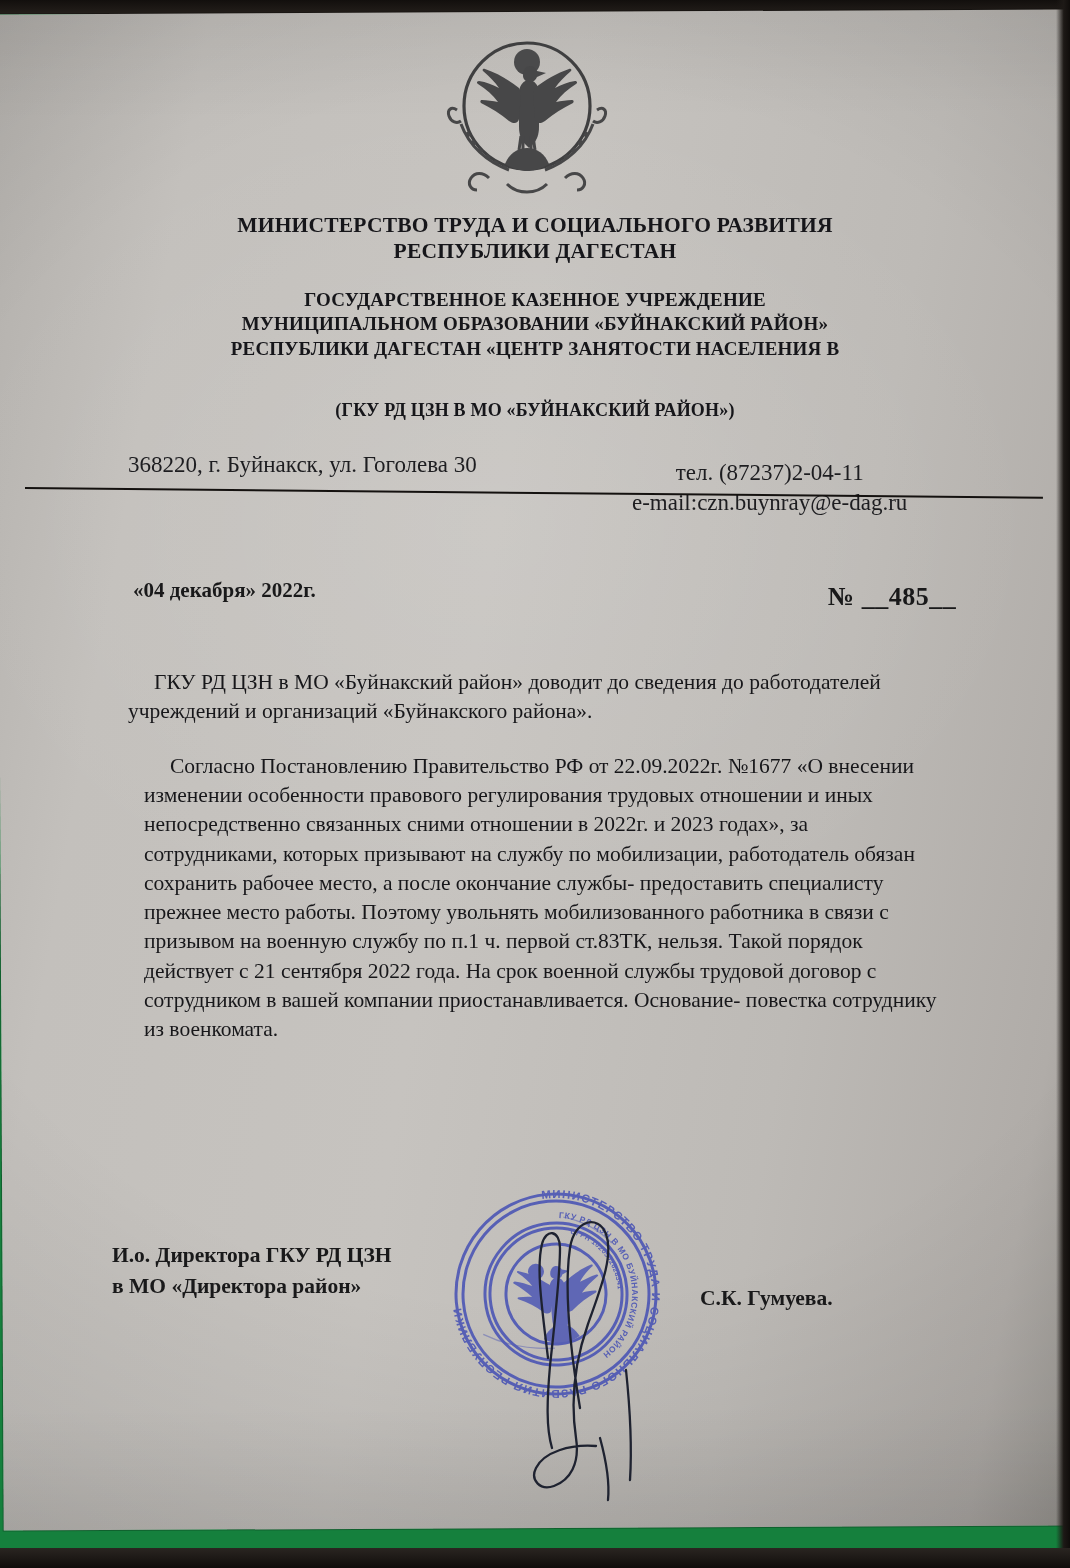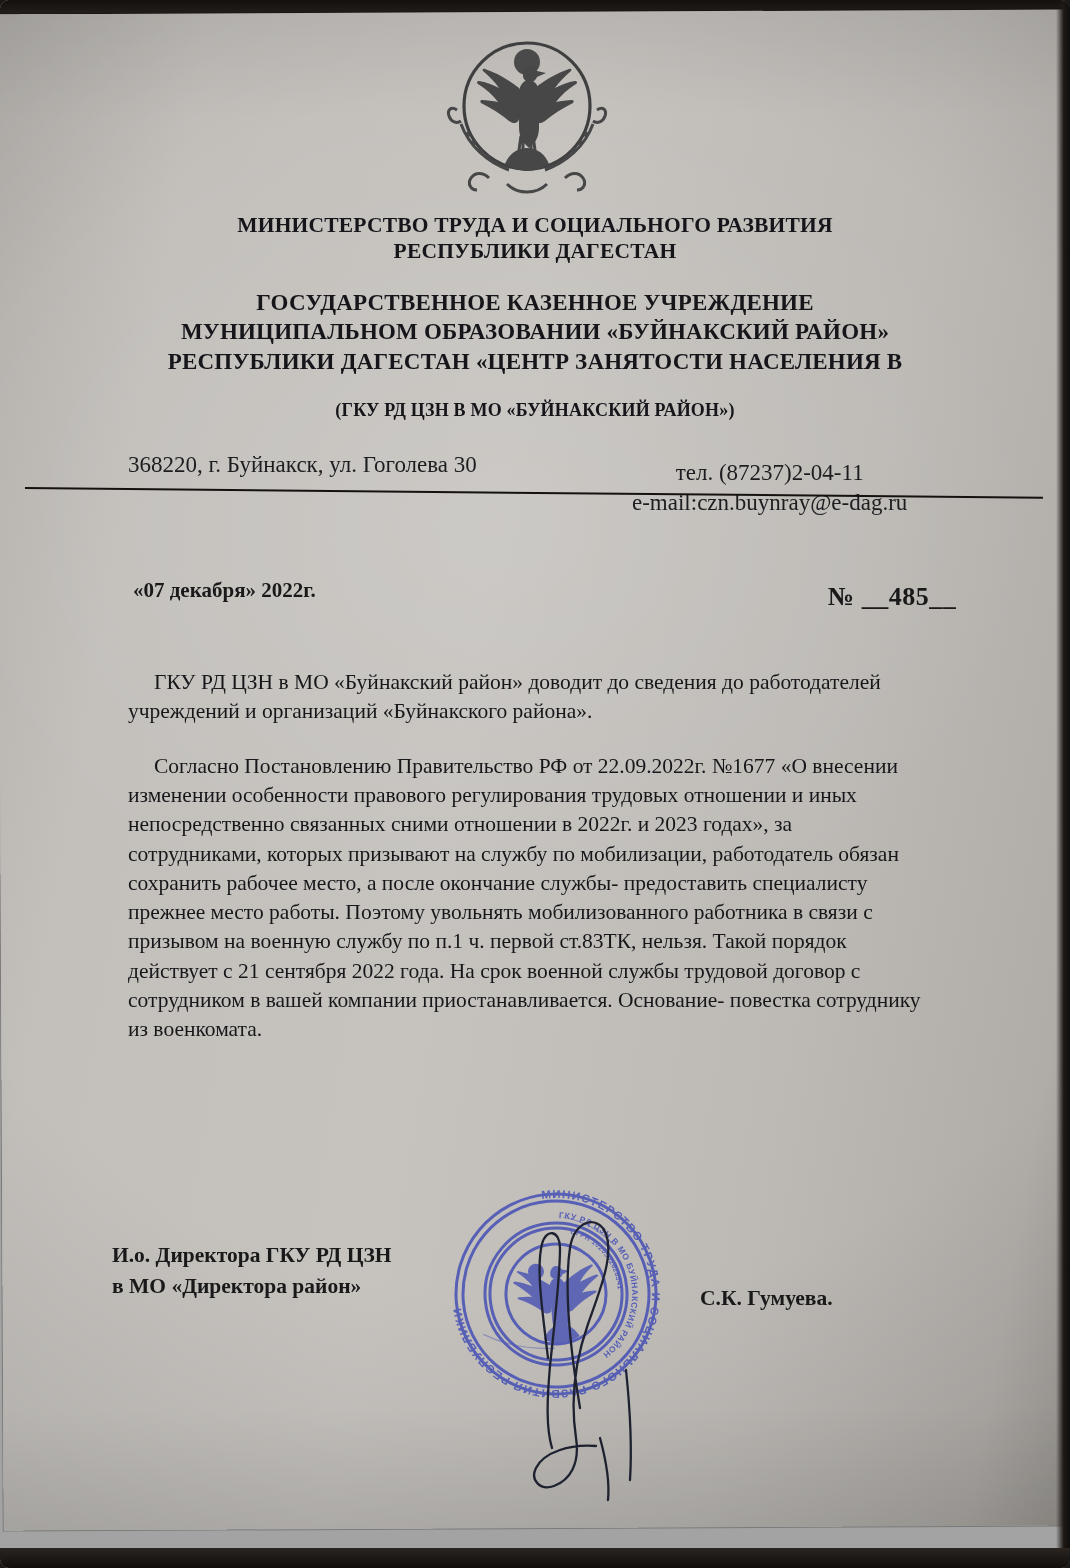--- a/index.html
+++ b/index.html
@@ -9,22 +9,21 @@
   }
   body {
     font-family: "Liberation Serif", "DejaVu Serif", serif;
   }
 
   #page {
     position: relative;
     width: 1070px;
     height: 1568px;
     overflow: hidden;
-    background: #a3a3a3;
-    border-radius: 9px;
+    background: #15803d;
   }
 
   
   #paper {
     position: absolute;
     left: 0;
     top: 12px;
     width: 1070px;
     height: 1516px;
     background:
@@ -83,21 +82,21 @@
     letter-spacing: 0.2px;
     line-height: 1.22;
     color: #16161a;
   }
   #hdr-ministry {
     left: 120px; top: 212px; width: 830px;
     font-size: 21.5px;
   }
   #hdr-institution {
     left: 104px; top: 288px; width: 862px;
-    font-size: 23px;
+    font-size: 19px;
     line-height: 1.28;
   }
   #hdr-short {
     left: 120px; top: 400px; width: 830px;
     font-size: 18px;
   }
 
   .contact {
     position: absolute;
     font-size: 23px;
@@ -136,21 +135,21 @@
   .body-par {
     position: absolute;
     left: 128px;
     width: 800px;
     font-size: 21.5px;
     line-height: 1.36;
     color: #17171a;
     text-indent: 26px;
   }
   #par-1 { top: 668px; }
-  #par-2 { top: 752px; }
+  #par-2 { top: 752px; margin-left: 16px; }
 
   
   #sign-role {
     position: absolute;
     left: 112px; top: 1240px;
     font-size: 21.5px;
     font-weight: bold;
     line-height: 1.42;
   }
   #sign-name {
@@ -243,21 +242,21 @@
     <div class="hdr" id="hdr-short">(ГКУ РД ЦЗН В МО «БУЙНАКСКИЙ РАЙОН»)</div>
 
     <div class="contact" id="addr">368220, г. Буйнакск, ул. Гоголева 30</div>
     <div class="contact" id="phone">
       <div>тел. (87237)2-04-11</div>
       <div>e-mail:czn.buynray@e-dag.ru</div>
     </div>
 
     <div id="rule"></div>
 
-    <div id="date-line">«07 декабря» 2022г.</div>
+    <div id="date-line">«04 декабря» 2022г.</div>
     <div id="num-line">№ __485__</div>
 
     <div class="body-par" id="par-1">ГКУ РД ЦЗН в МО «Буйнакский район» доводит до сведения до работодателей учреждений и организаций «Буйнакского района».</div>
     <div class="body-par" id="par-2">Согласно Постановлению Правительство РФ от 22.09.2022г. №1677 «О внесении изменении особенности правового регулирования трудовых отношении и иных непосредственно связанных сними отношении в 2022г. и 2023 годах», за сотрудниками, которых призывают на службу по мобилизации, работодатель обязан сохранить рабочее место, а после окончание службы- предоставить специалисту прежнее место работы. Поэтому увольнять мобилизованного работника в связи с призывом на военную службу по п.1 ч. первой ст.83ТК, нельзя. Такой порядок действует с 21 сентября 2022 года. На срок военной службы трудовой договор с сотрудником в вашей компании приостанавливается. Основание- повестка сотруднику из военкомата.</div>
 
     <div id="seal">
       <svg viewBox="0 0 232 232" xmlns="http://www.w3.org/2000/svg">
         <defs>
           <path id="arcOut" d="M116 116 m -96 0 a 96 96 0 1 1 192 0 a 96 96 0 1 1 -192 0"></path>
           <path id="arcIn" d="M116 116 m -76 0 a 76 76 0 1 1 152 0 a 76 76 0 1 1 -152 0"></path>

